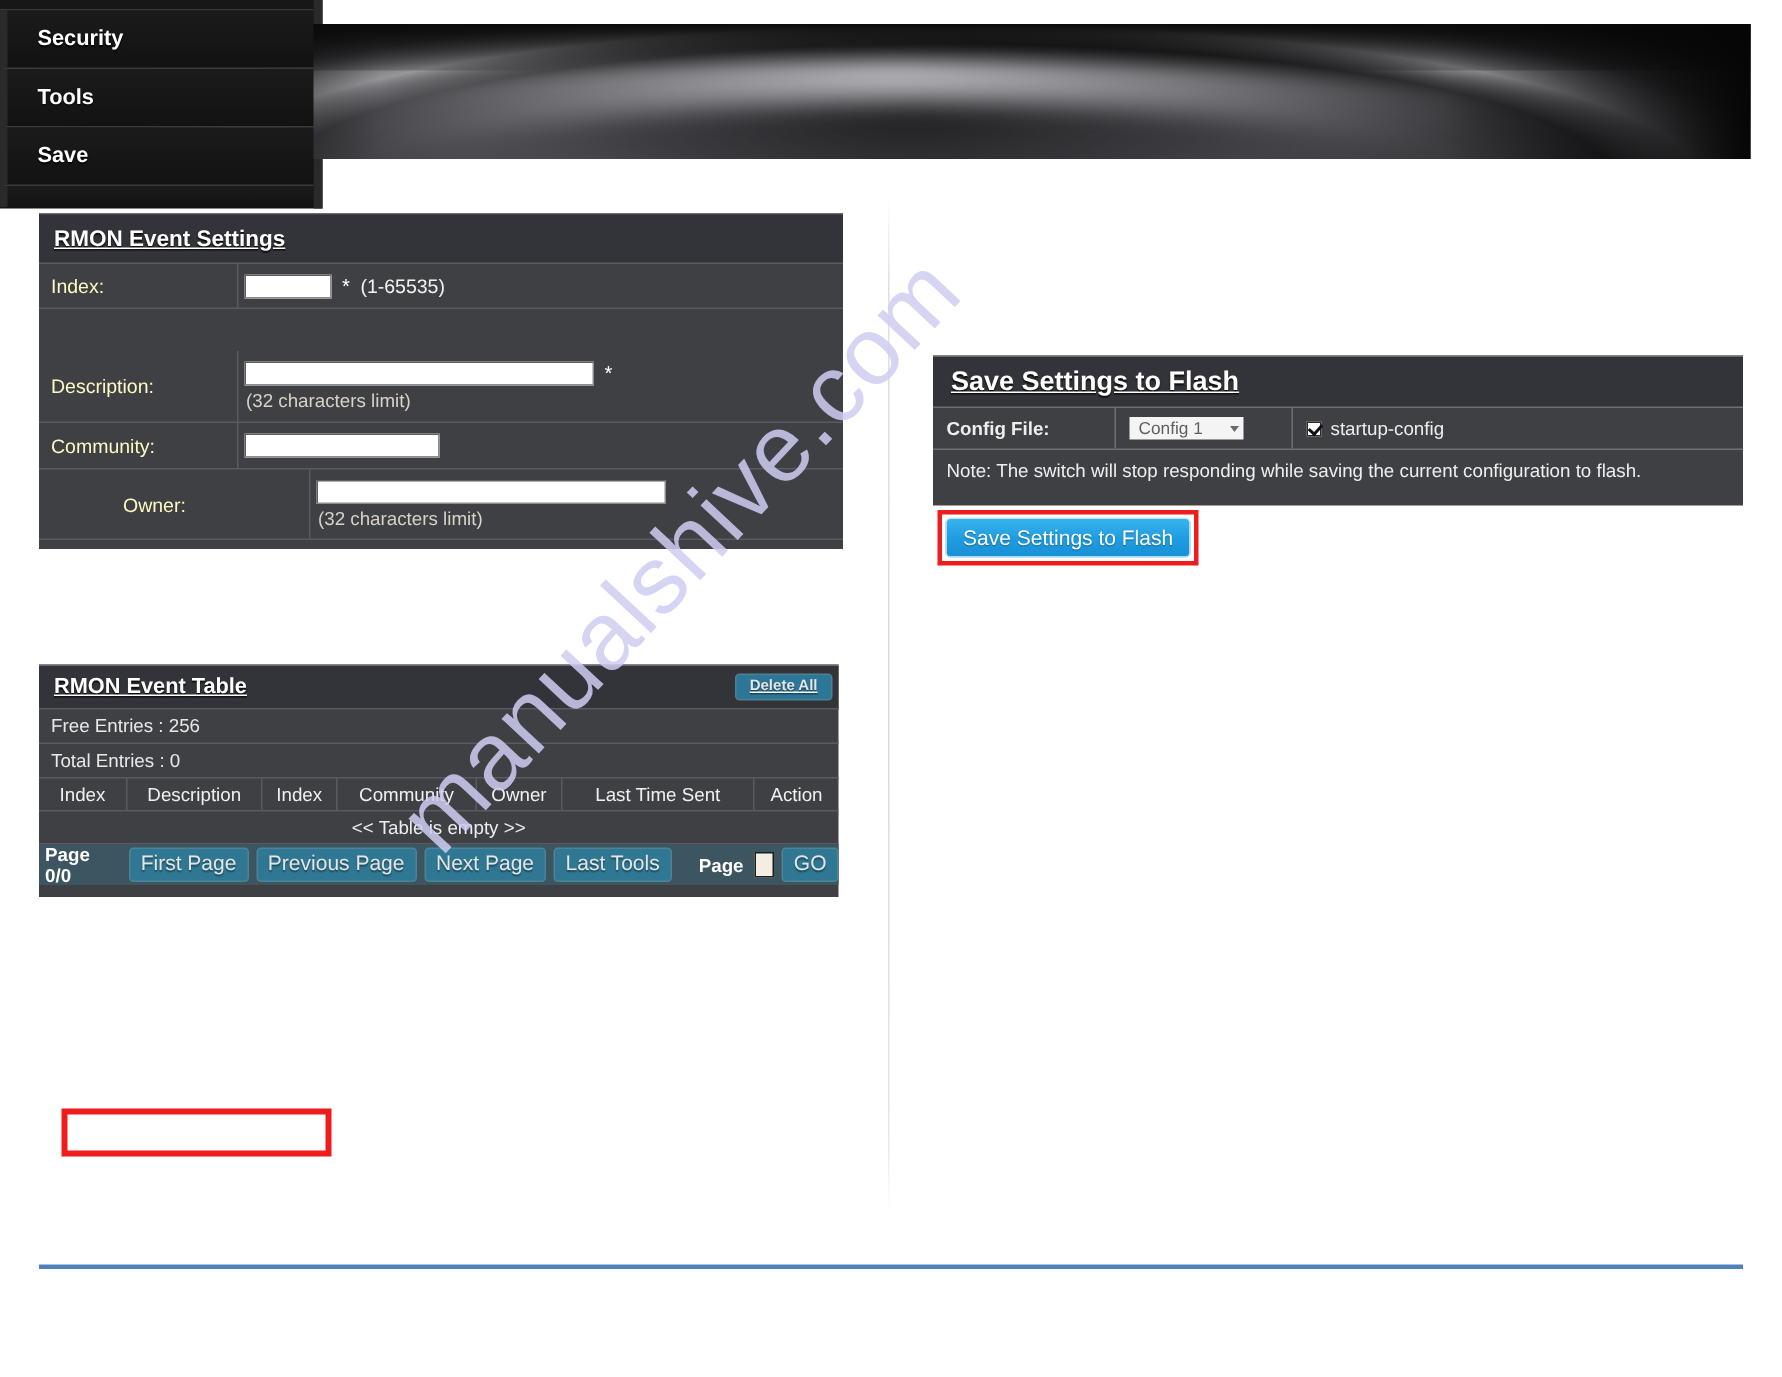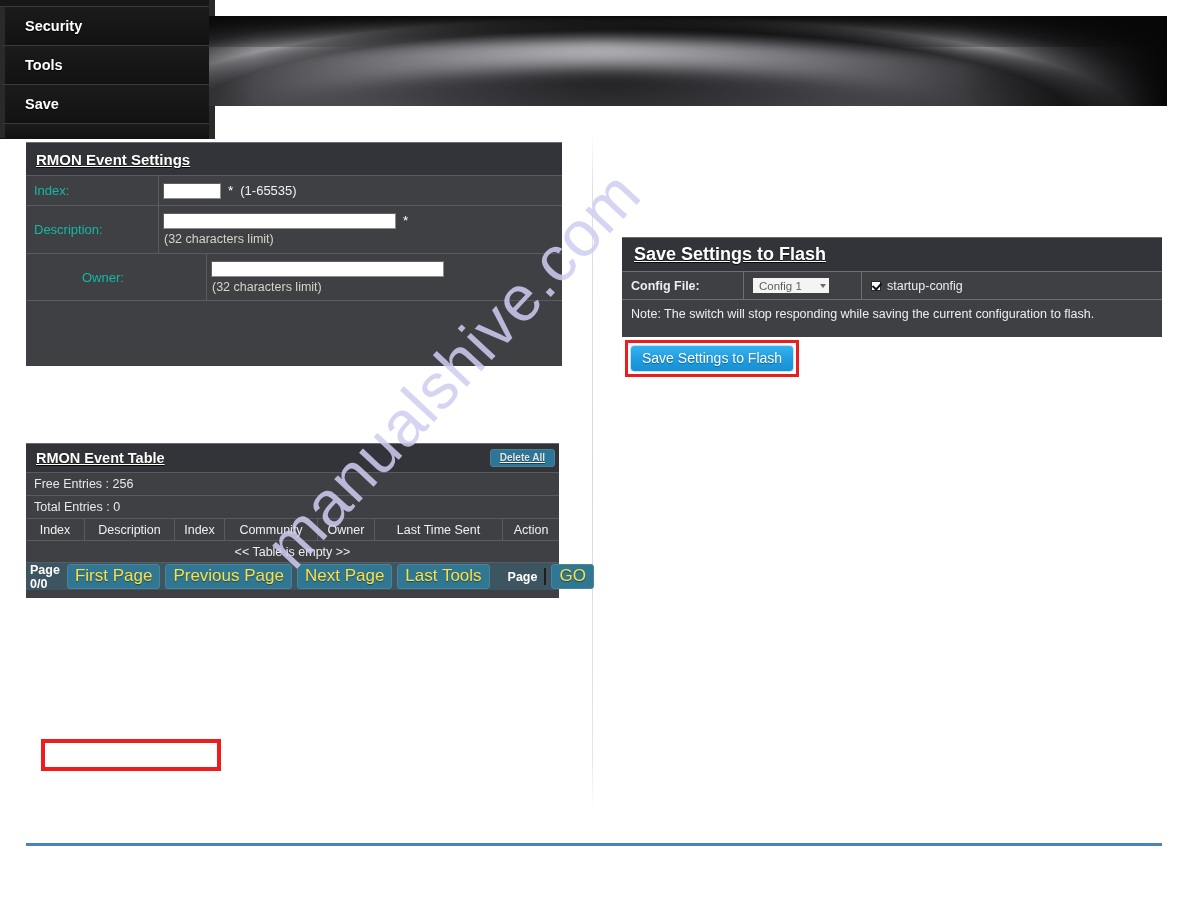--- a/index.html
+++ b/index.html
@@ -148,21 +148,21 @@
     display: flex;
     align-items: stretch;
     border-bottom: 1px solid #5a5b60;
     box-sizing: border-box;
     min-height: 30px;
   }
   .form-row:last-child { border-bottom: 1px solid #5a5b60; }
   .form-label {
     width: 133px;
     flex: 0 0 133px;
-    color: #14b8a6;
+    color: #fef9c3;
     font-size: 13px;
     display: flex;
     align-items: center;
     padding-left: 8px;
     border-right: 1px solid #5a5b60;
     box-sizing: border-box;
   }
   .form-field {
     flex: 1;
     padding: 5px 0 5px 0;
@@ -311,24 +311,24 @@
     box-sizing: border-box;
   }
   .pager .plabel {
     color: #ffffff;
     font-size: 12.5px;
     font-weight: bold;
     margin-right: 2px;
   }
   .pgbtn {
     background: #2f7792;
-    color: #fde047;
+    color: #e5e5e5;
     border: 1px solid #4e8296;
     border-radius: 3px;
-    font-size: 17px;
+    font-size: 14px;
     padding: 2px 7px 3px 7px;
     line-height: 1.1;
     text-shadow: 0 1px 1px rgba(0,0,0,0.4);
     white-space: nowrap;
   }
   .pagenum-input {
     width: 14px;
     height: 17px;
     background: #f2efe2;
     border: 1px solid #1d1d1d;
@@ -509,32 +509,40 @@
     <div class="form-label">Index:</div>
     <div class="form-field">
       <div class="field-line">
         <span class="txtbox w-index"></span>
         <span class="star">*</span>
         <span class="range">(1-65535)</span>
       </div>
     </div>
   </div>
 
-  <div class="form-row" style="min-height:48px;">
+  <div class="form-row" style="min-height:48px;margin-top:28px;">
     <div class="form-label">Description:</div>
     <div class="form-field">
       <div class="field-line">
         <span class="txtbox w-desc"></span>
         <span class="star">*</span>
       </div>
       <div class="hint">(32 characters limit)</div>
     </div>
   </div>
 
 
+  <div class="form-row" style="min-height:31px;">
+    <div class="form-label">Community:</div>
+    <div class="form-field">
+      <div class="field-line">
+        <span class="txtbox w-comm"></span>
+      </div>
+    </div>
+  </div>
 
   <div class="form-row" style="min-height:47px;padding-left:48px;">
     <div class="form-label">Owner:</div>
     <div class="form-field">
       <div class="field-line">
         <span class="txtbox w-owner"></span>
       </div>
       <div class="hint">(32 characters limit)</div>
     </div>
   </div>

